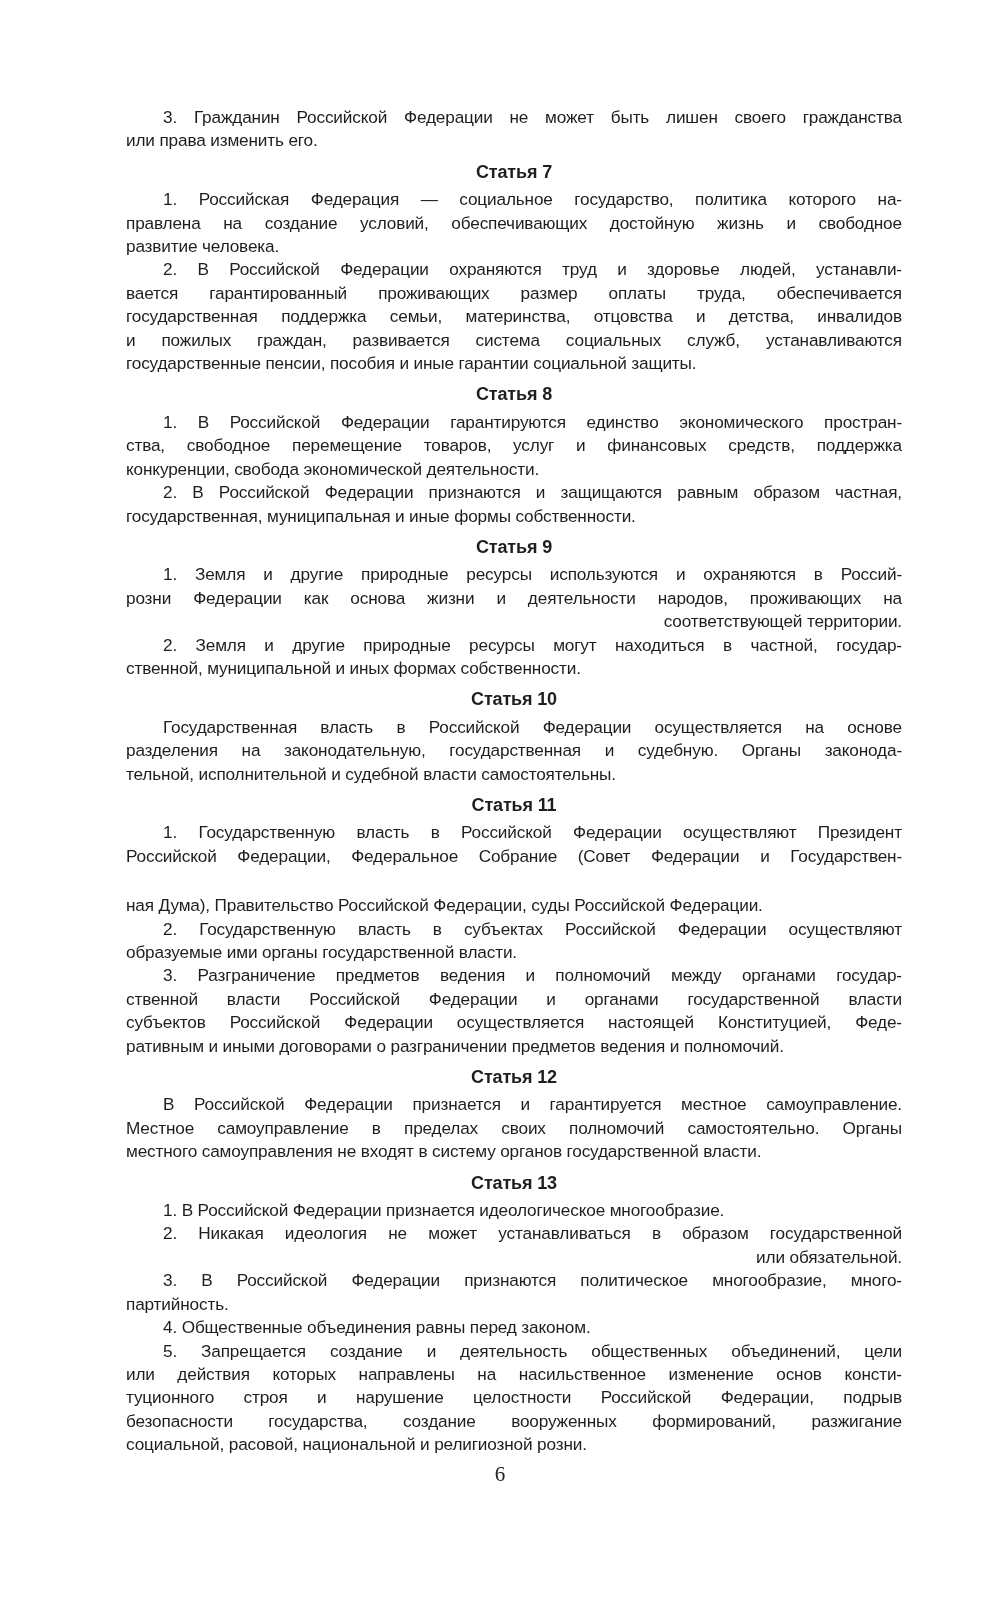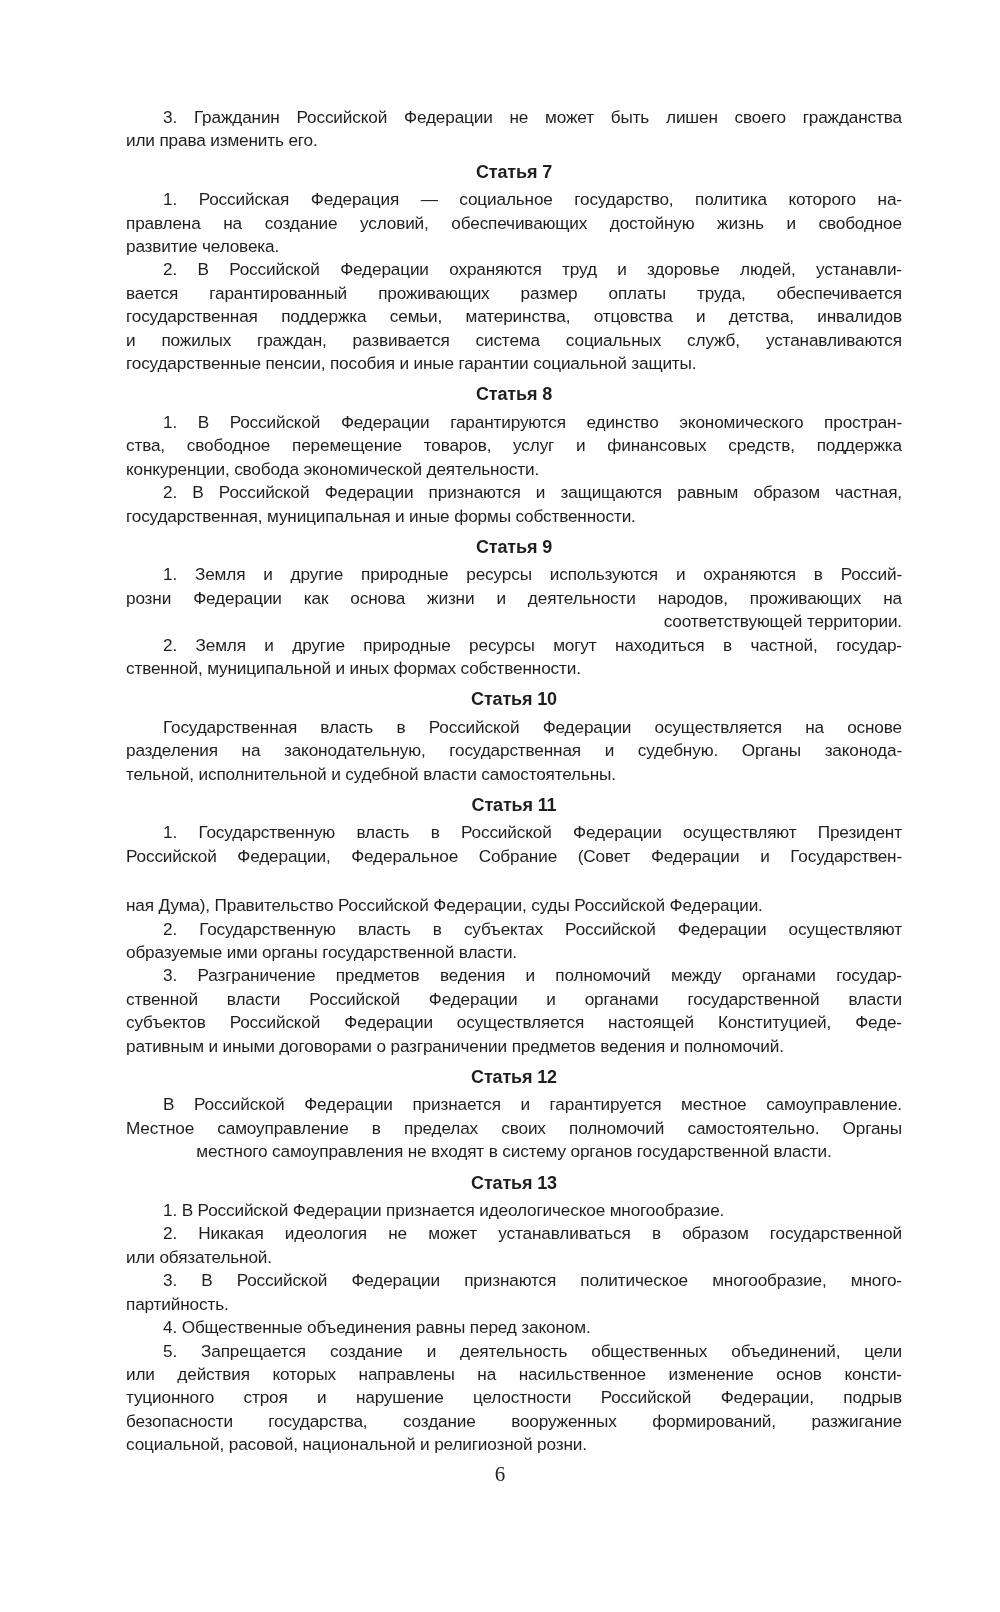--- a/index.html
+++ b/index.html
@@ -320,39 +320,39 @@
       <span class="jline">
         <span>Местное</span>
         <span>самоуправление</span>
         <span>в</span>
         <span>пределах</span>
         <span>своих</span>
         <span>полномочий</span>
         <span>самостоятельно.</span>
         <span>Органы</span>
       </span>
-      <span style="display: block; white-space: nowrap; text-align: center;">местного самоуправления не входят в систему органов государственной власти.</span>
+      <span style="display: block; white-space: nowrap;">местного самоуправления не входят в систему органов государственной власти.</span>
     </div>
     <div class="article-title">Статья 13</div>
     <div class="para">
       <span style="display: block; white-space: nowrap; padding-left: 37px;">1. В Российской Федерации признается идеологическое многообразие.</span>
     </div>
     <div class="para">
       <span class="jline" style="padding-left: 37px;">
         <span>2.</span>
         <span>Никакая</span>
         <span>идеология</span>
         <span>не</span>
         <span>может</span>
         <span>устанавливаться</span>
         <span>в</span>
         <span>образом</span>
         <span>государственной</span>
       </span>
-      <span style="display: block; white-space: nowrap;">или обязательной.</span>
+      <span style="display: block; white-space: nowrap; text-align: right;">или обязательной.</span>
     </div>
     <div class="para">
       <span class="jline" style="padding-left: 37px;">
         <span>3.</span>
         <span>В</span>
         <span>Российской</span>
         <span>Федерации</span>
         <span>признаются</span>
         <span>политическое</span>
         <span>многообразие,</span>

